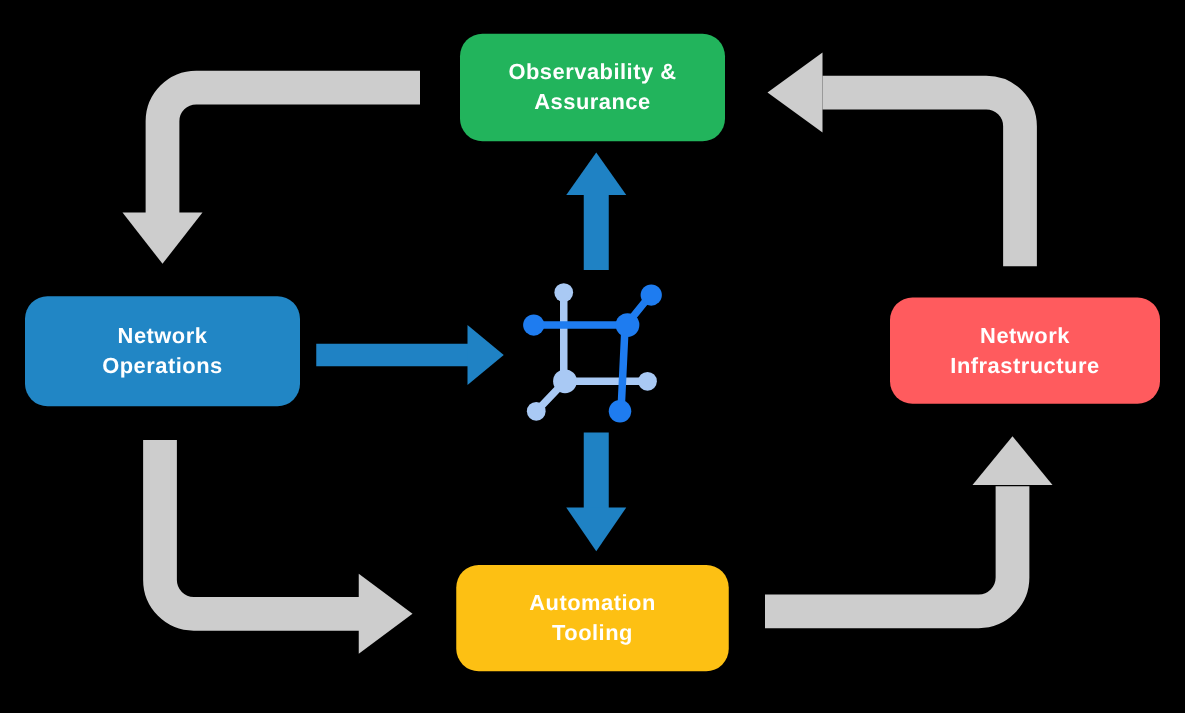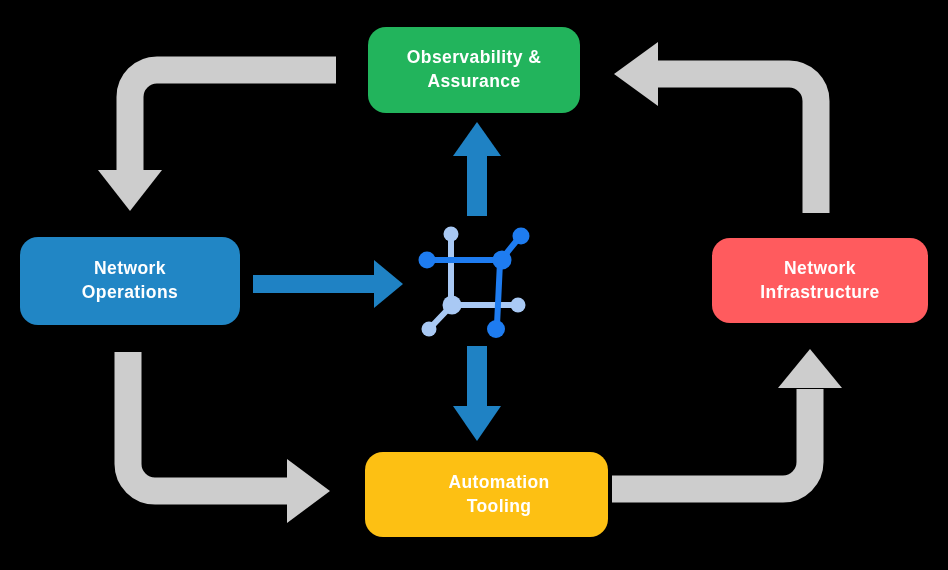--- a/index.html
+++ b/index.html
@@ -22,21 +22,21 @@
     color: #ffffff;
     font-size: 17.5px;
     font-weight: 600;
     letter-spacing: 0.4px;
     line-height: 1.35;
     white-space: pre-line;
   }
   .node-observability { left: 368px; top: 27px;  width: 212px; height: 86px; background: #22b45c; }
   .node-operations    { left: 20px;  top: 237px; width: 220px; height: 88px; background: #2186c5; }
   .node-infrastructure{ left: 712px; top: 238px; width: 216px; height: 85px; background: #ff5b5e; }
-  .node-automation    { left: 365px; top: 452px; width: 218px; height: 85px; background: #fdc013; padding-left: 25px; }
+  .node-automation    { left: 365px; top: 452px; width: 218px; height: 85px; background: #fdc013; }
 </style>
 </head>
 <body>
 
 <div class="stage">
 
   <svg class="layer" width="948" height="570" viewBox="0 0 948 570">
 
     <g>
       <path d="M 336 70 L 157 70 A 27 27 0 0 0 130 97 L 130 171" fill="none" stroke-width="27" stroke="#cdcdcd"></path>

